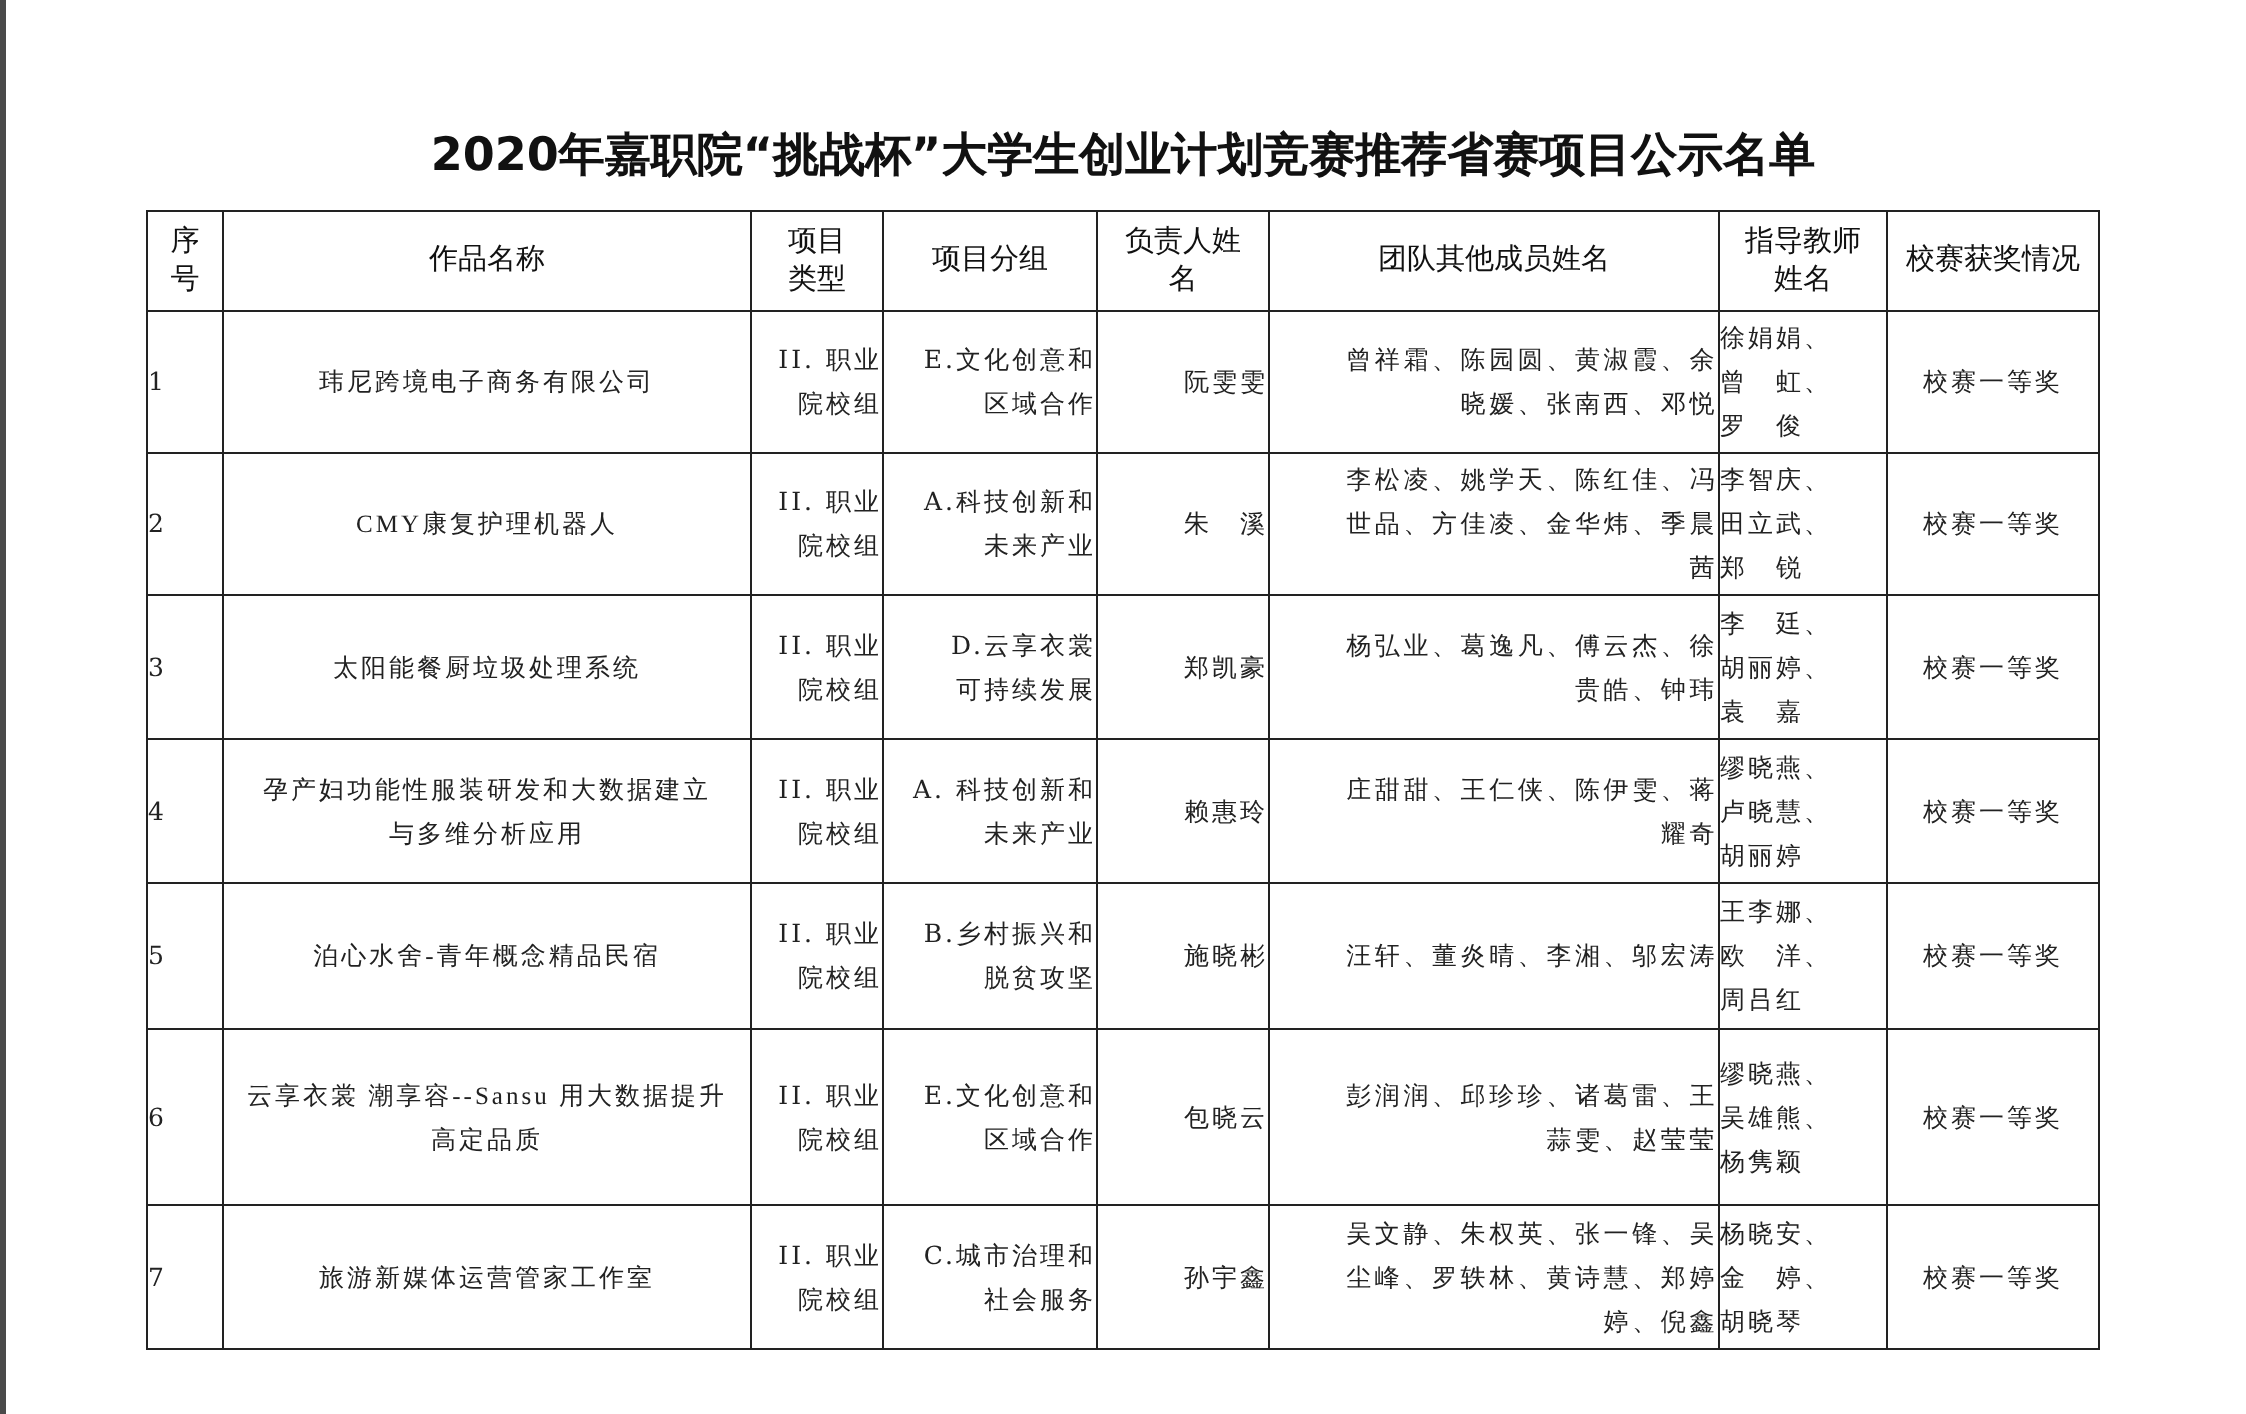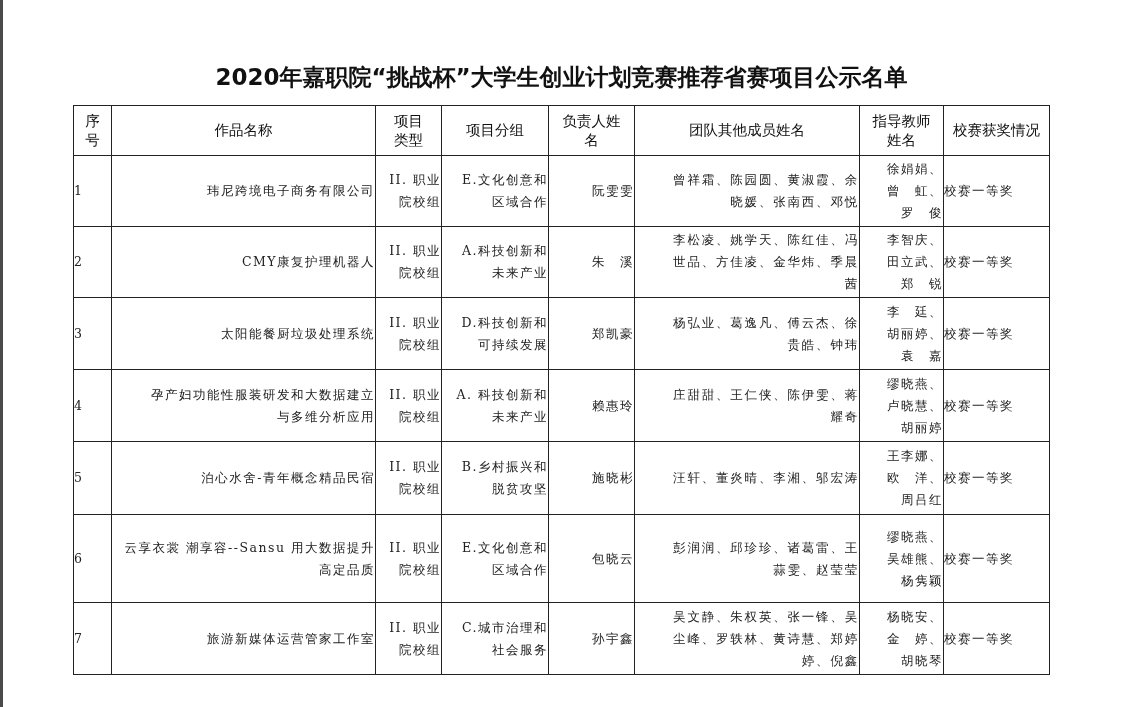--- a/index.html
+++ b/index.html
@@ -34,27 +34,27 @@
       font-family: "DejaVu Sans", "Liberation Sans", sans-serif;
       font-weight: normal; font-size: 14.5px; line-height: 19px;
       text-align: center; vertical-align: middle;
       height: 49px; color: #111;
     }
     table.list td {
       font-size: 12.5px; line-height: 22px; vertical-align: middle;
       color: #222;
     }
     td.c-no { text-align: left; padding-left: 4px; }
-    td.c-name { text-align: right; padding-left: 6px; letter-spacing: 1.5px; }
+    td.c-name { text-align: center; padding-left: 6px; letter-spacing: 1.5px; font-family: Liberation Serif, serif; }
     td.c-type { text-align: right; padding-left: 3px; letter-spacing: 1.5px; }
     td.c-group { text-align: right; padding-left: 3px; letter-spacing: 1.5px; }
     td.c-leader { text-align: right; letter-spacing: 1.5px; }
     td.c-members { text-align: right; padding-left: 3px; padding-right: 4px; letter-spacing: 1.8px; }
-    td.c-advisors { text-align: right; padding-left: 3px; letter-spacing: 1.5px; line-height: 21px; }
-    td.c-award { text-align: left; letter-spacing: 1.5px; }
+    td.c-advisors { text-align: left; padding-left: 3px; letter-spacing: 1.5px; line-height: 21px; }
+    td.c-award { text-align: center; letter-spacing: 1.5px; }
     .line { display: block; white-space: nowrap; }
   </style>
 </head>
 <body>
 
 <div class="edge-strip"></div>
 
 <div class="title">2020年嘉职院“挑战杯”大学生创业计划竞赛推荐省赛项目公示名单</div>
 
 <table class="list">
@@ -147,21 +147,21 @@
       <tr style="height: 72px;">
     <td class="c-no">3</td>
     <td class="c-name">
           <span class="line">太阳能餐厨垃圾处理系统</span>
         </td>
     <td class="c-type">
           <span class="line">II. 职业</span>
           <span class="line">院校组</span>
         </td>
     <td class="c-group">
-          <span class="line">D.科技创新和</span>
+          <span class="line">D.云享衣裳</span>
           <span class="line">可持续发展</span>
         </td>
     <td class="c-leader">郑凯豪</td>
     <td class="c-members">
           <span class="line">杨弘业、葛逸凡、傅云杰、徐</span>
           <span class="line">贵皓、钟玮</span>
         </td>
     <td class="c-advisors">
           <span class="line">李　廷、</span>
           <span class="line">胡丽婷、</span>

